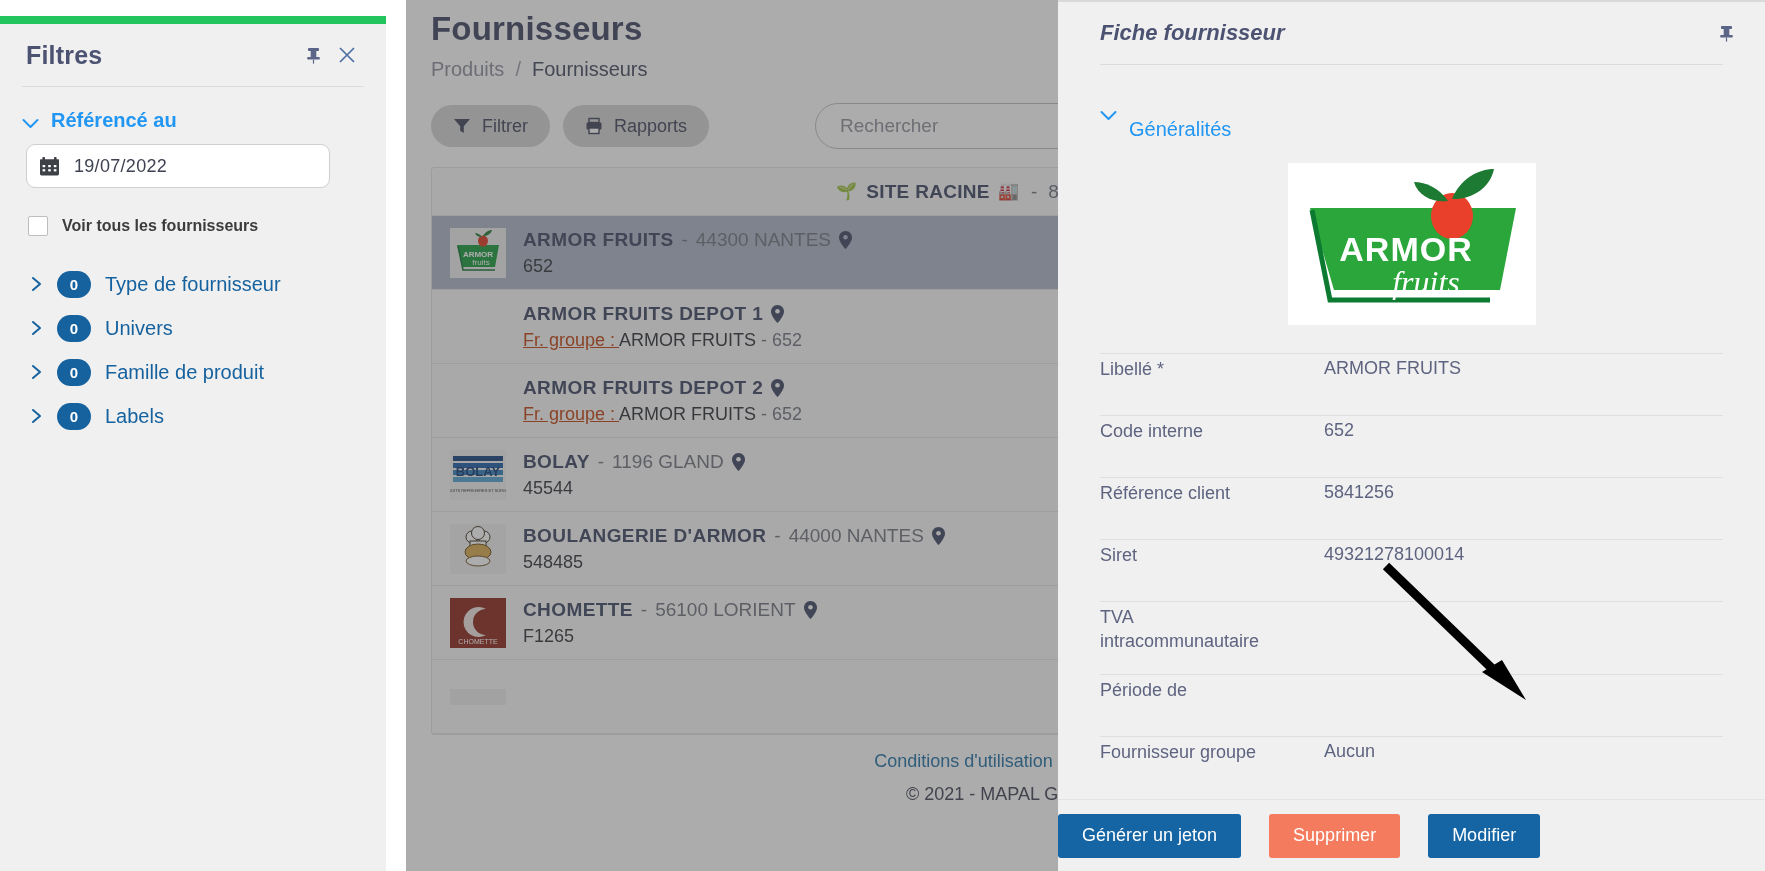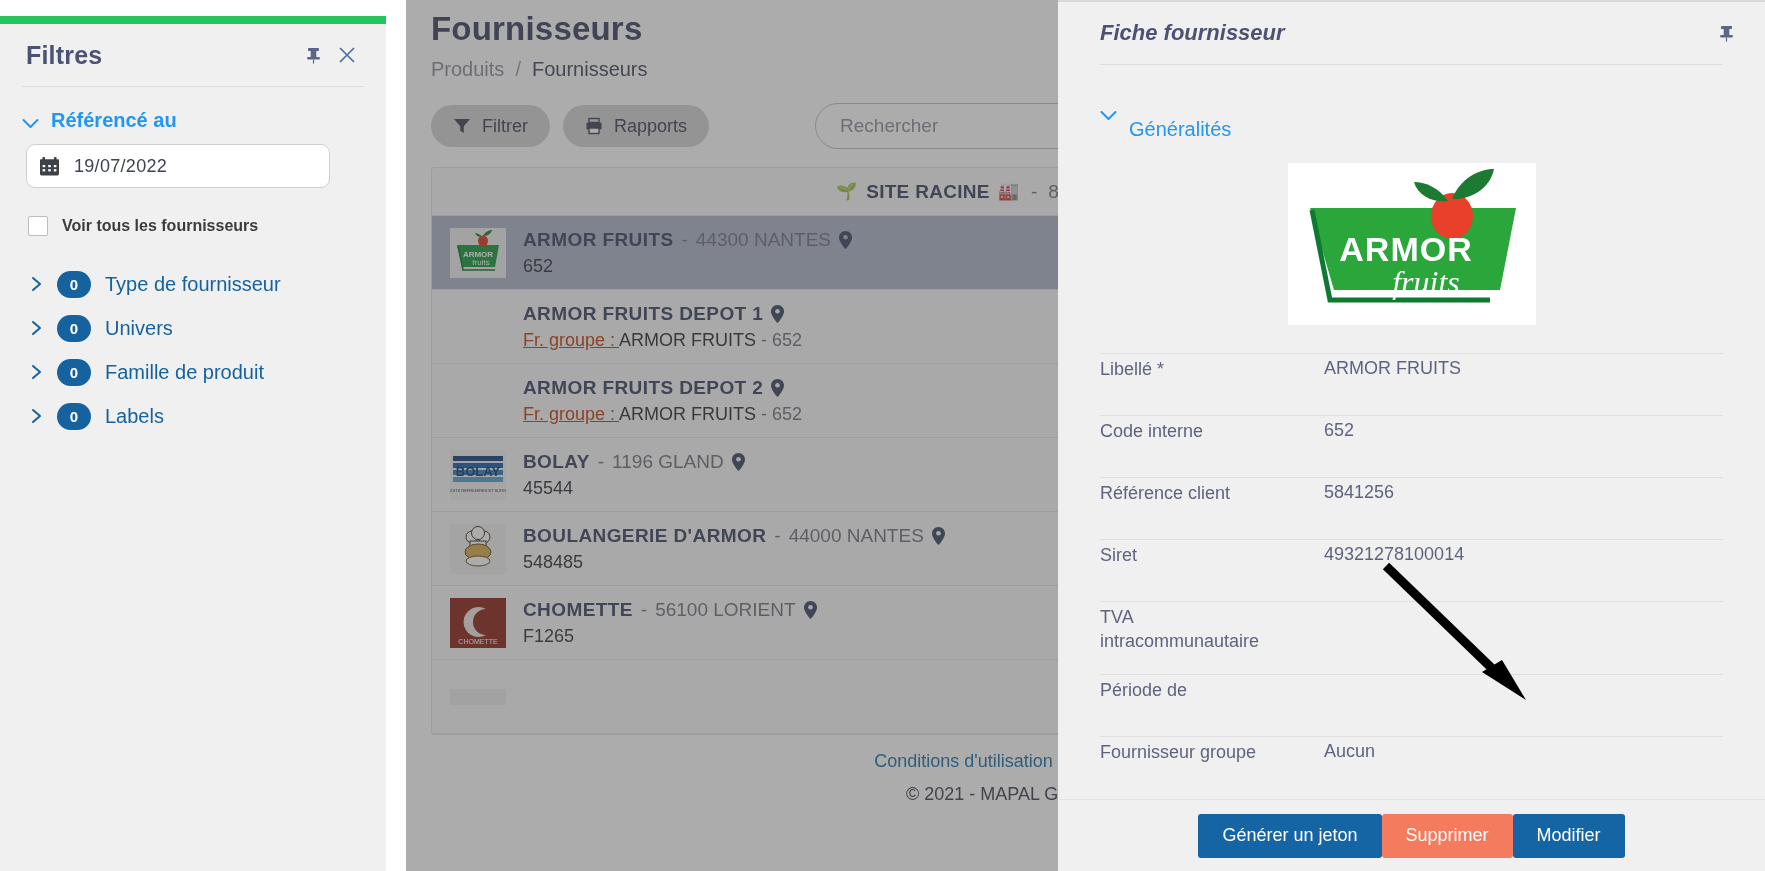--- a/index.html
+++ b/index.html
@@ -363,22 +363,21 @@
   }
   .field-value {
     font-size: 18px;
     color: #5e6480;
   }
 
   #detail-footer {
     height: 72px;
     display: flex;
     align-items: center;
-    justify-content: center;
-    gap: 0;
+    gap: 28px;
     background: #f0f0f0;
     border-top: 1px solid #e4e4e4;
   }
   .action-btn {
     height: 44px;
     padding: 0 24px;
     border: none;
     border-radius: 3px;
     color: #fff;
     font-size: 18px;

